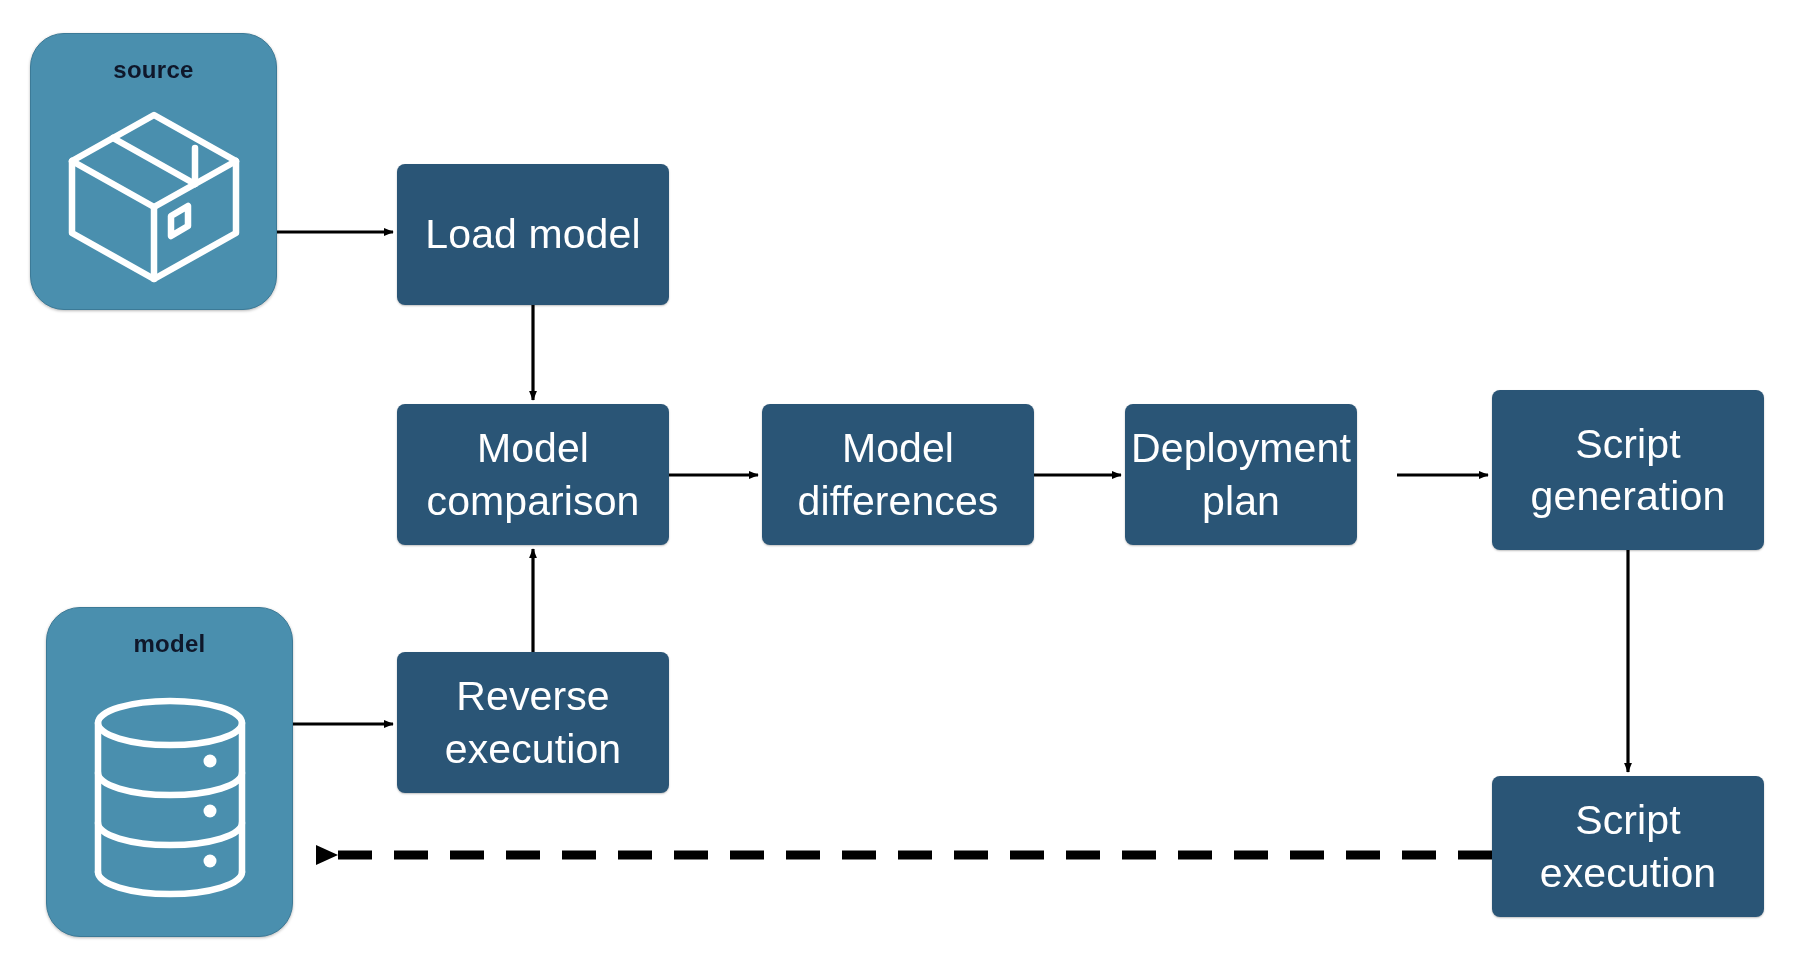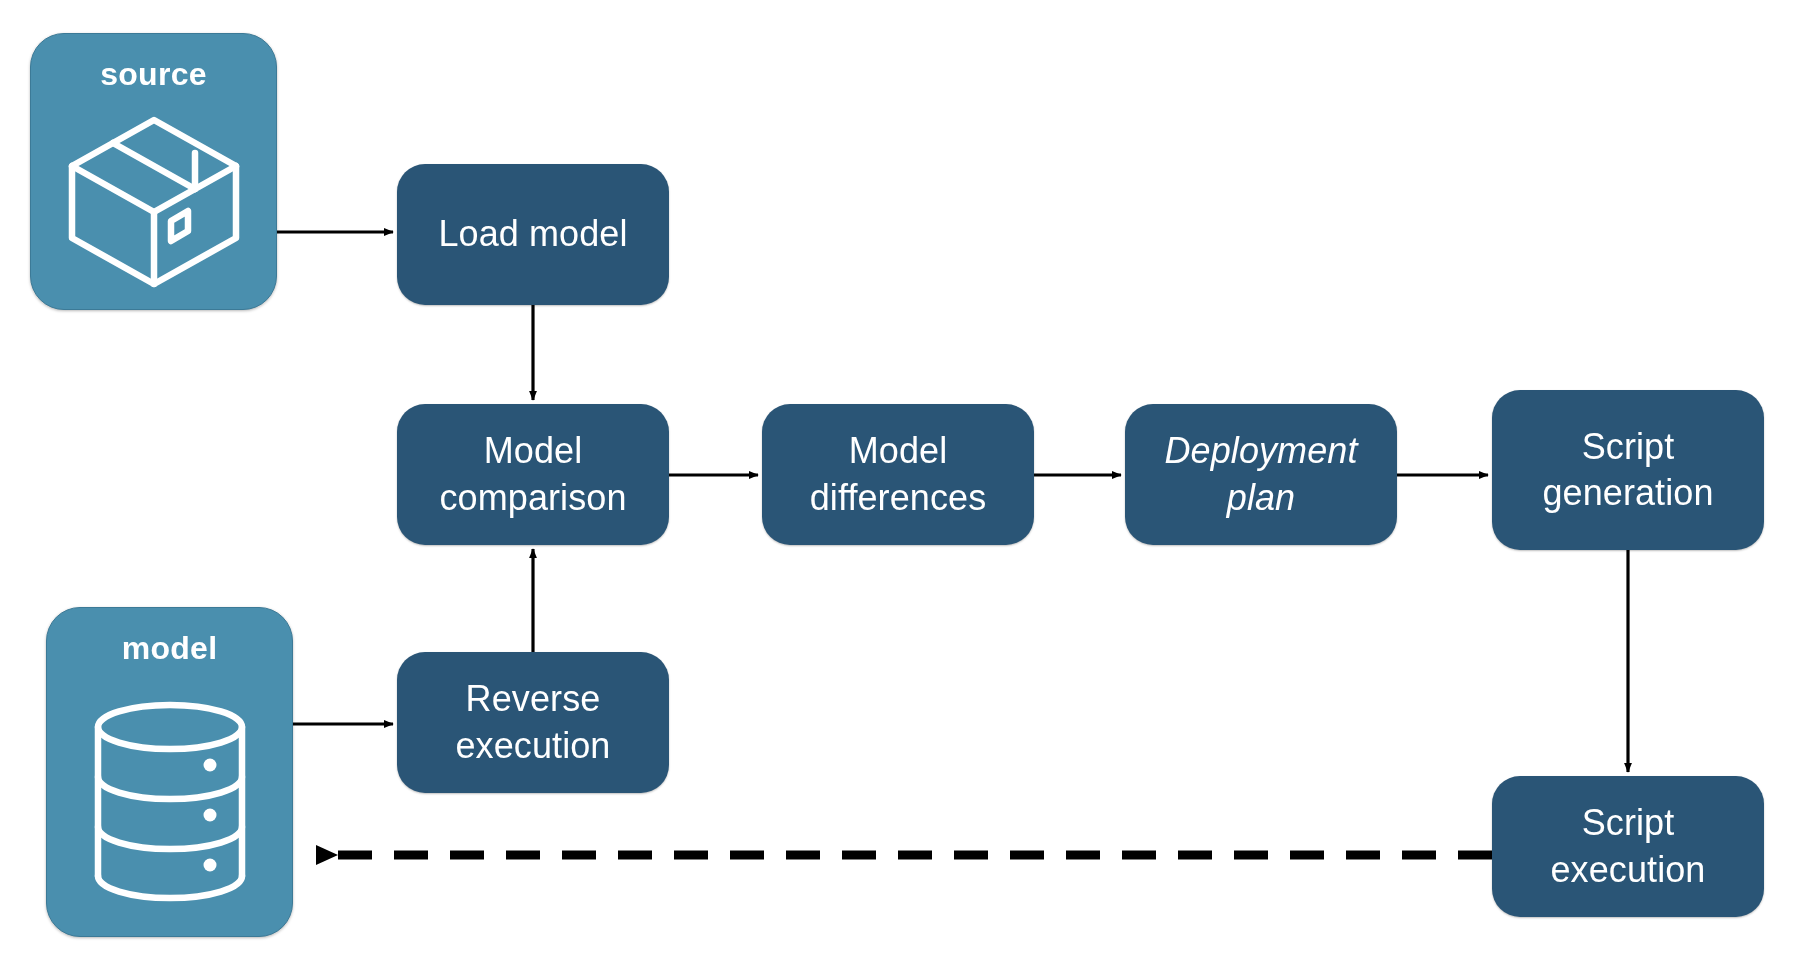--- a/index.html
+++ b/index.html
@@ -30,43 +30,43 @@
     position: absolute;
     box-sizing: border-box;
     display: flex;
     align-items: center;
     justify-content: center;
     text-align: center;
     color: #ffffff;
   }
   .node.process {
     background: #2A5576;
-    border-radius: 28px;
-    font-size: 36px;
+    border-radius: 8px;
+    font-size: 41px;
     font-weight: 400;
     line-height: 1.28;
     letter-spacing: 0.1px;
     box-shadow: 0 1px 2px rgba(0,0,0,0.25);
   }
   .node.process .node-label {
     padding: 0 10px;
     white-space: pre-line;
   }
   .node.endpoint {
     background: #4A8FAE;
     border-radius: 34px;
     border: 1.5px solid #3C7A97;
     flex-direction: column;
     justify-content: flex-start;
     box-shadow: 0 1px 3px rgba(0,0,0,0.28);
   }
   .endpoint-title {
-    font-size: 32px;
+    font-size: 24px;
     font-weight: bold;
-    color: #ffffff;
+    color: #0f172a;
     letter-spacing: 0.3px;
   }
   .endpoint-icon {
     flex: 1 1 auto;
     display: flex;
     align-items: center;
     justify-content: center;
     width: 100%;
   }
 </style>
@@ -146,21 +146,21 @@
   <div class="node process" style="left:397px; top:404px; width:272px; height:141px;">
     <span class="node-label">Model
 comparison</span>
   </div>
 
   <div class="node process" style="left:762px; top:404px; width:272px; height:141px;">
     <span class="node-label">Model
 differences</span>
   </div>
 
-  <div class="node process" style="left:1125px; top:404px; width:272px; height:141px;font-style:italic;">
+  <div class="node process" style="left:1125px; top:404px; width:232px; height:141px;">
     <span class="node-label">Deployment
 plan</span>
   </div>
 
   <div class="node process" style="left:1492px; top:390px; width:272px; height:160px;">
     <span class="node-label">Script
 generation</span>
   </div>
 
   <div class="node process" style="left:397px; top:652px; width:272px; height:141px;">

